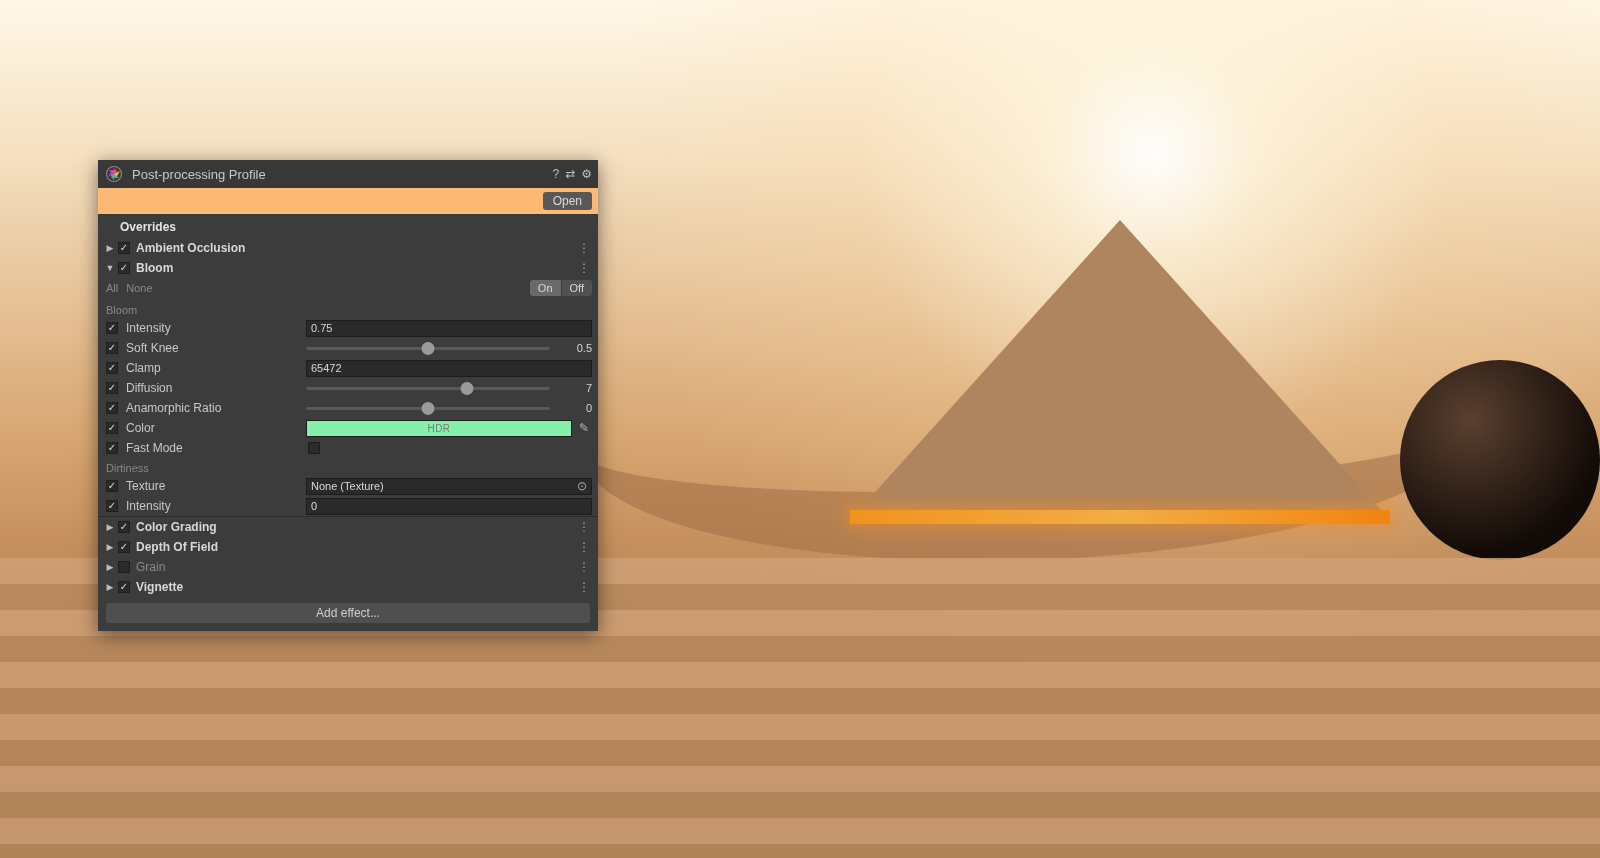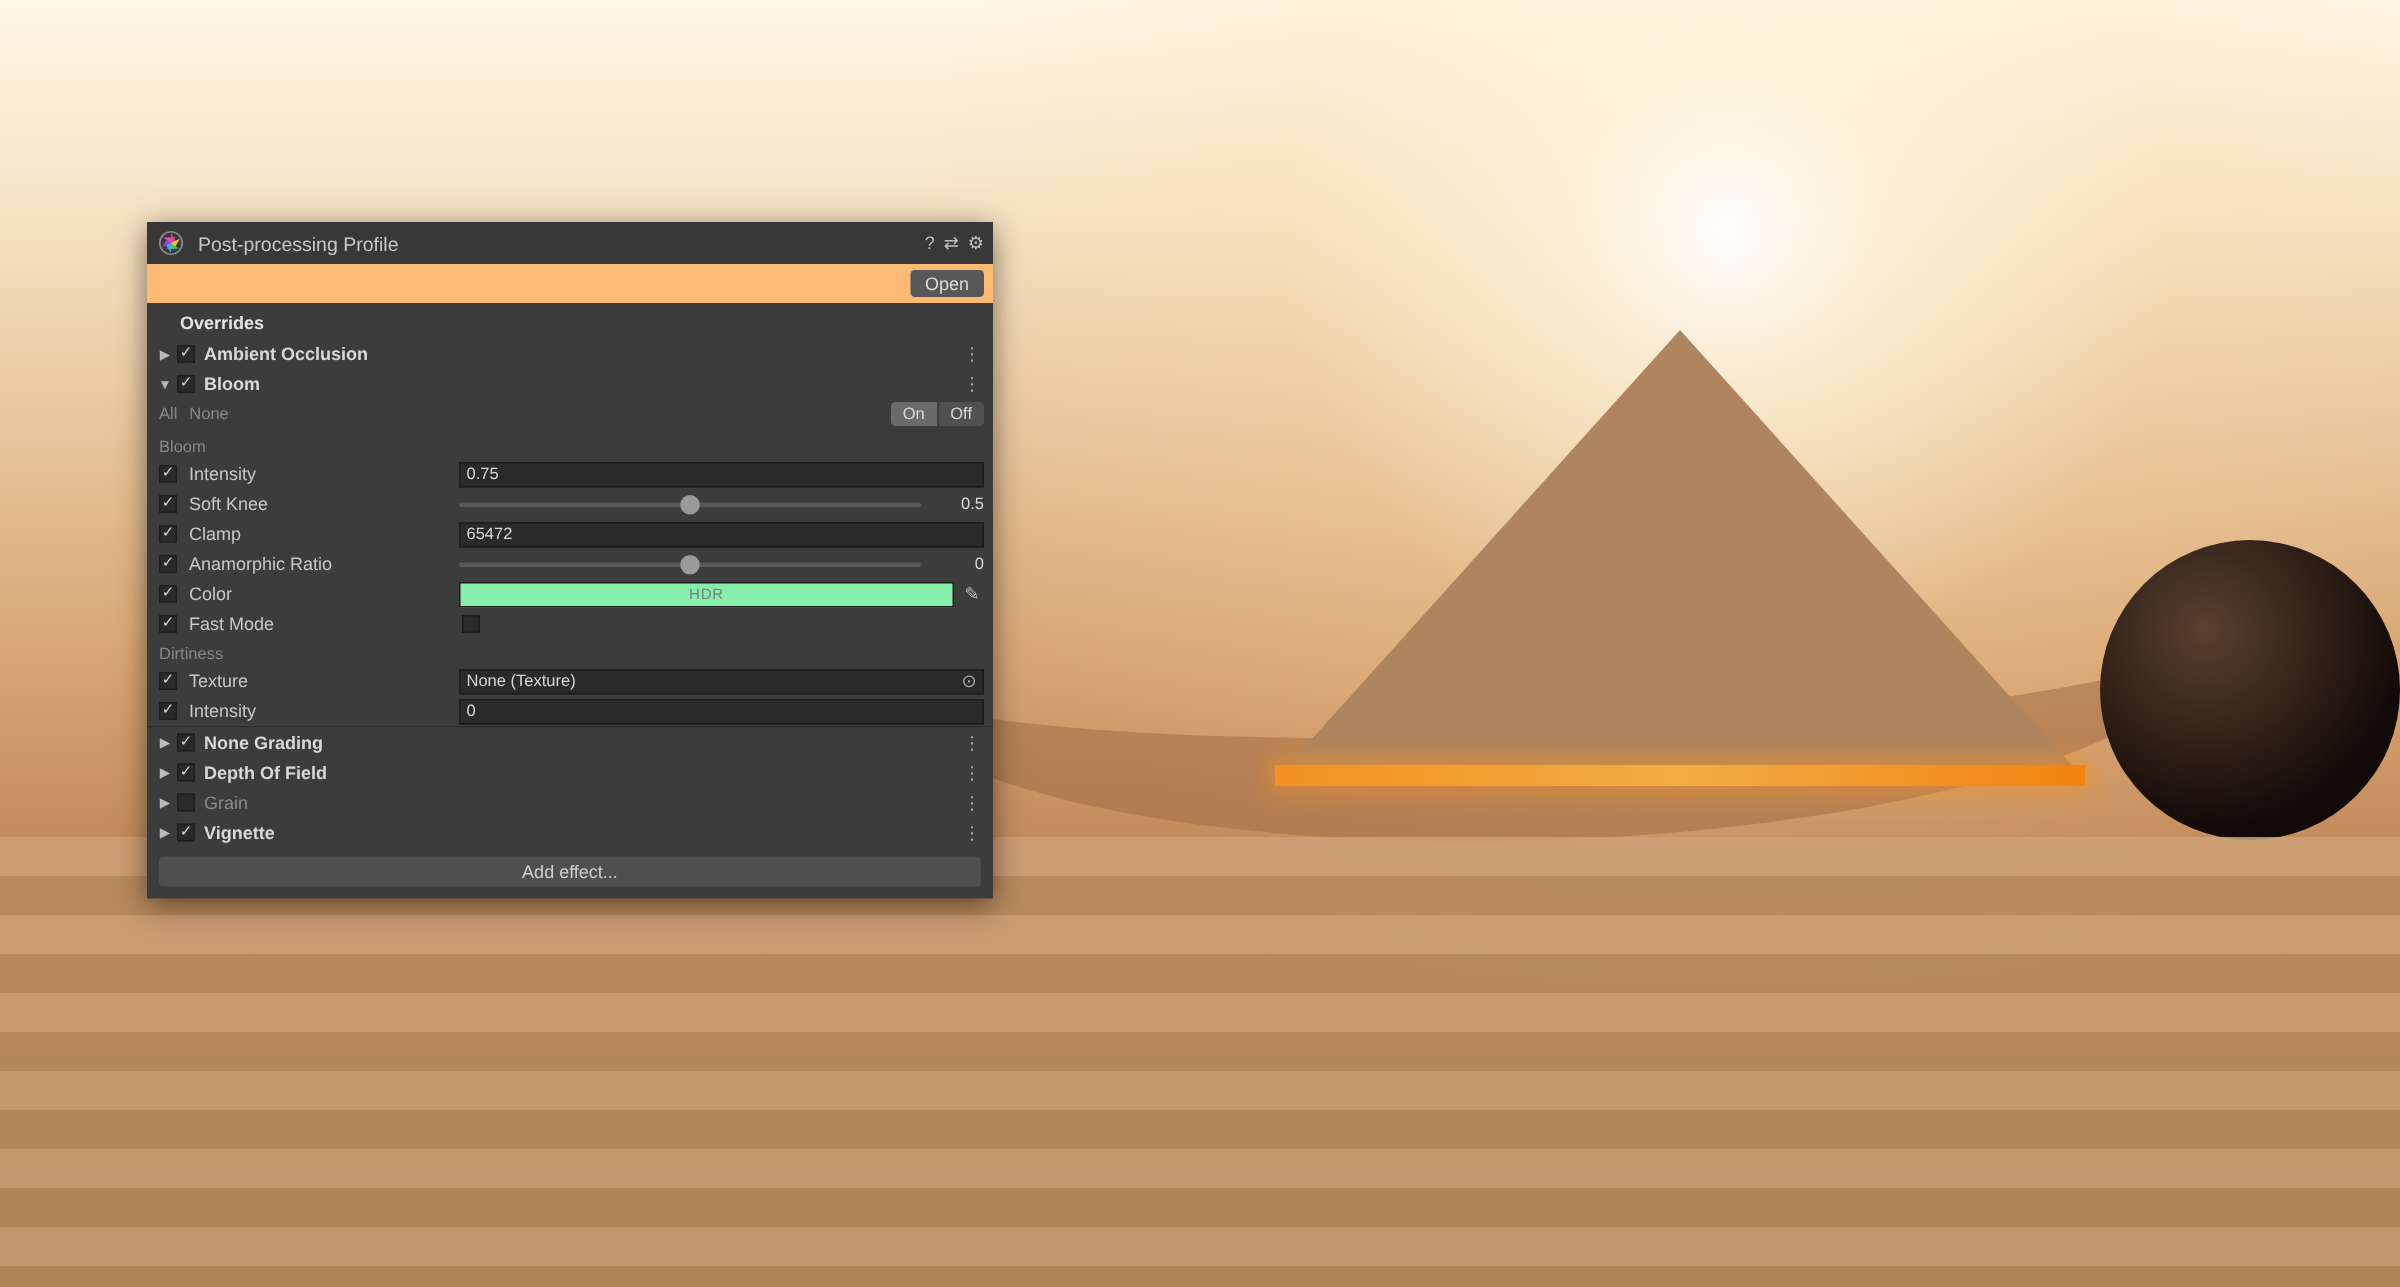--- a/index.html
+++ b/index.html
@@ -58,22 +58,22 @@
     position:absolute;
     right:0; top:360px;
     width:200px; height:200px;
     border-radius:50%;
     background: radial-gradient(circle at 35% 30%, #5a4030, #120a06 70%);
   }
   
   .panel {
     position: absolute;
     left: 98px;
-    top: 148px;
-    width: 564px;
+    top: 160px;
+    width: 500px;
     background: #3c3c3c;
     color: #c8c8c8;
     font-size: 12px;
     box-shadow: 0 4px 18px rgba(0,0,0,0.5);
   }
   .panel-header{
     display:flex;
     align-items:center;
     height:28px;
     padding:0 6px 0 6px;
@@ -356,20 +356,30 @@
       <span class="slider-val">0.5</span>
     </div>
   </div>
 
   <div class="prop-row">
     <span class="chk checked"></span>
     <span class="plabel">Clamp</span>
     <input class="fld" value="65472" style="">
   </div>
 
+  <div class="prop-row">
+    <span class="chk checked"></span>
+    <span class="plabel">Diffusion</span>
+    <div class="slider-wrap">
+      <div class="slider">
+          <div class="knob" style="left:66%"></div>
+        </div>
+      <span class="slider-val">7</span>
+    </div>
+  </div>
 
   <div class="prop-row">
     <span class="chk checked"></span>
     <span class="plabel">Anamorphic Ratio</span>
     <div class="slider-wrap">
       <div class="slider">
           <div class="knob" style="left:50%"></div>
         </div>
       <span class="slider-val">0</span>
     </div>
@@ -401,21 +411,21 @@
     <span class="chk checked"></span>
     <span class="plabel">Intensity</span>
     <input class="fld" value="0" style="">
   </div>
 
   <div class="divider"></div>
 
   <div class="override-row">
     <span class="foldout">▶</span>
     <span class="chk checked"></span>
-    <span class="ov-label">None Grading</span>
+    <span class="ov-label">Color Grading</span>
     <span class="kebab">⋮</span>
   </div>
 
   <div class="override-row">
     <span class="foldout">▶</span>
     <span class="chk checked"></span>
     <span class="ov-label">Depth Of Field</span>
     <span class="kebab">⋮</span>
   </div>
 

